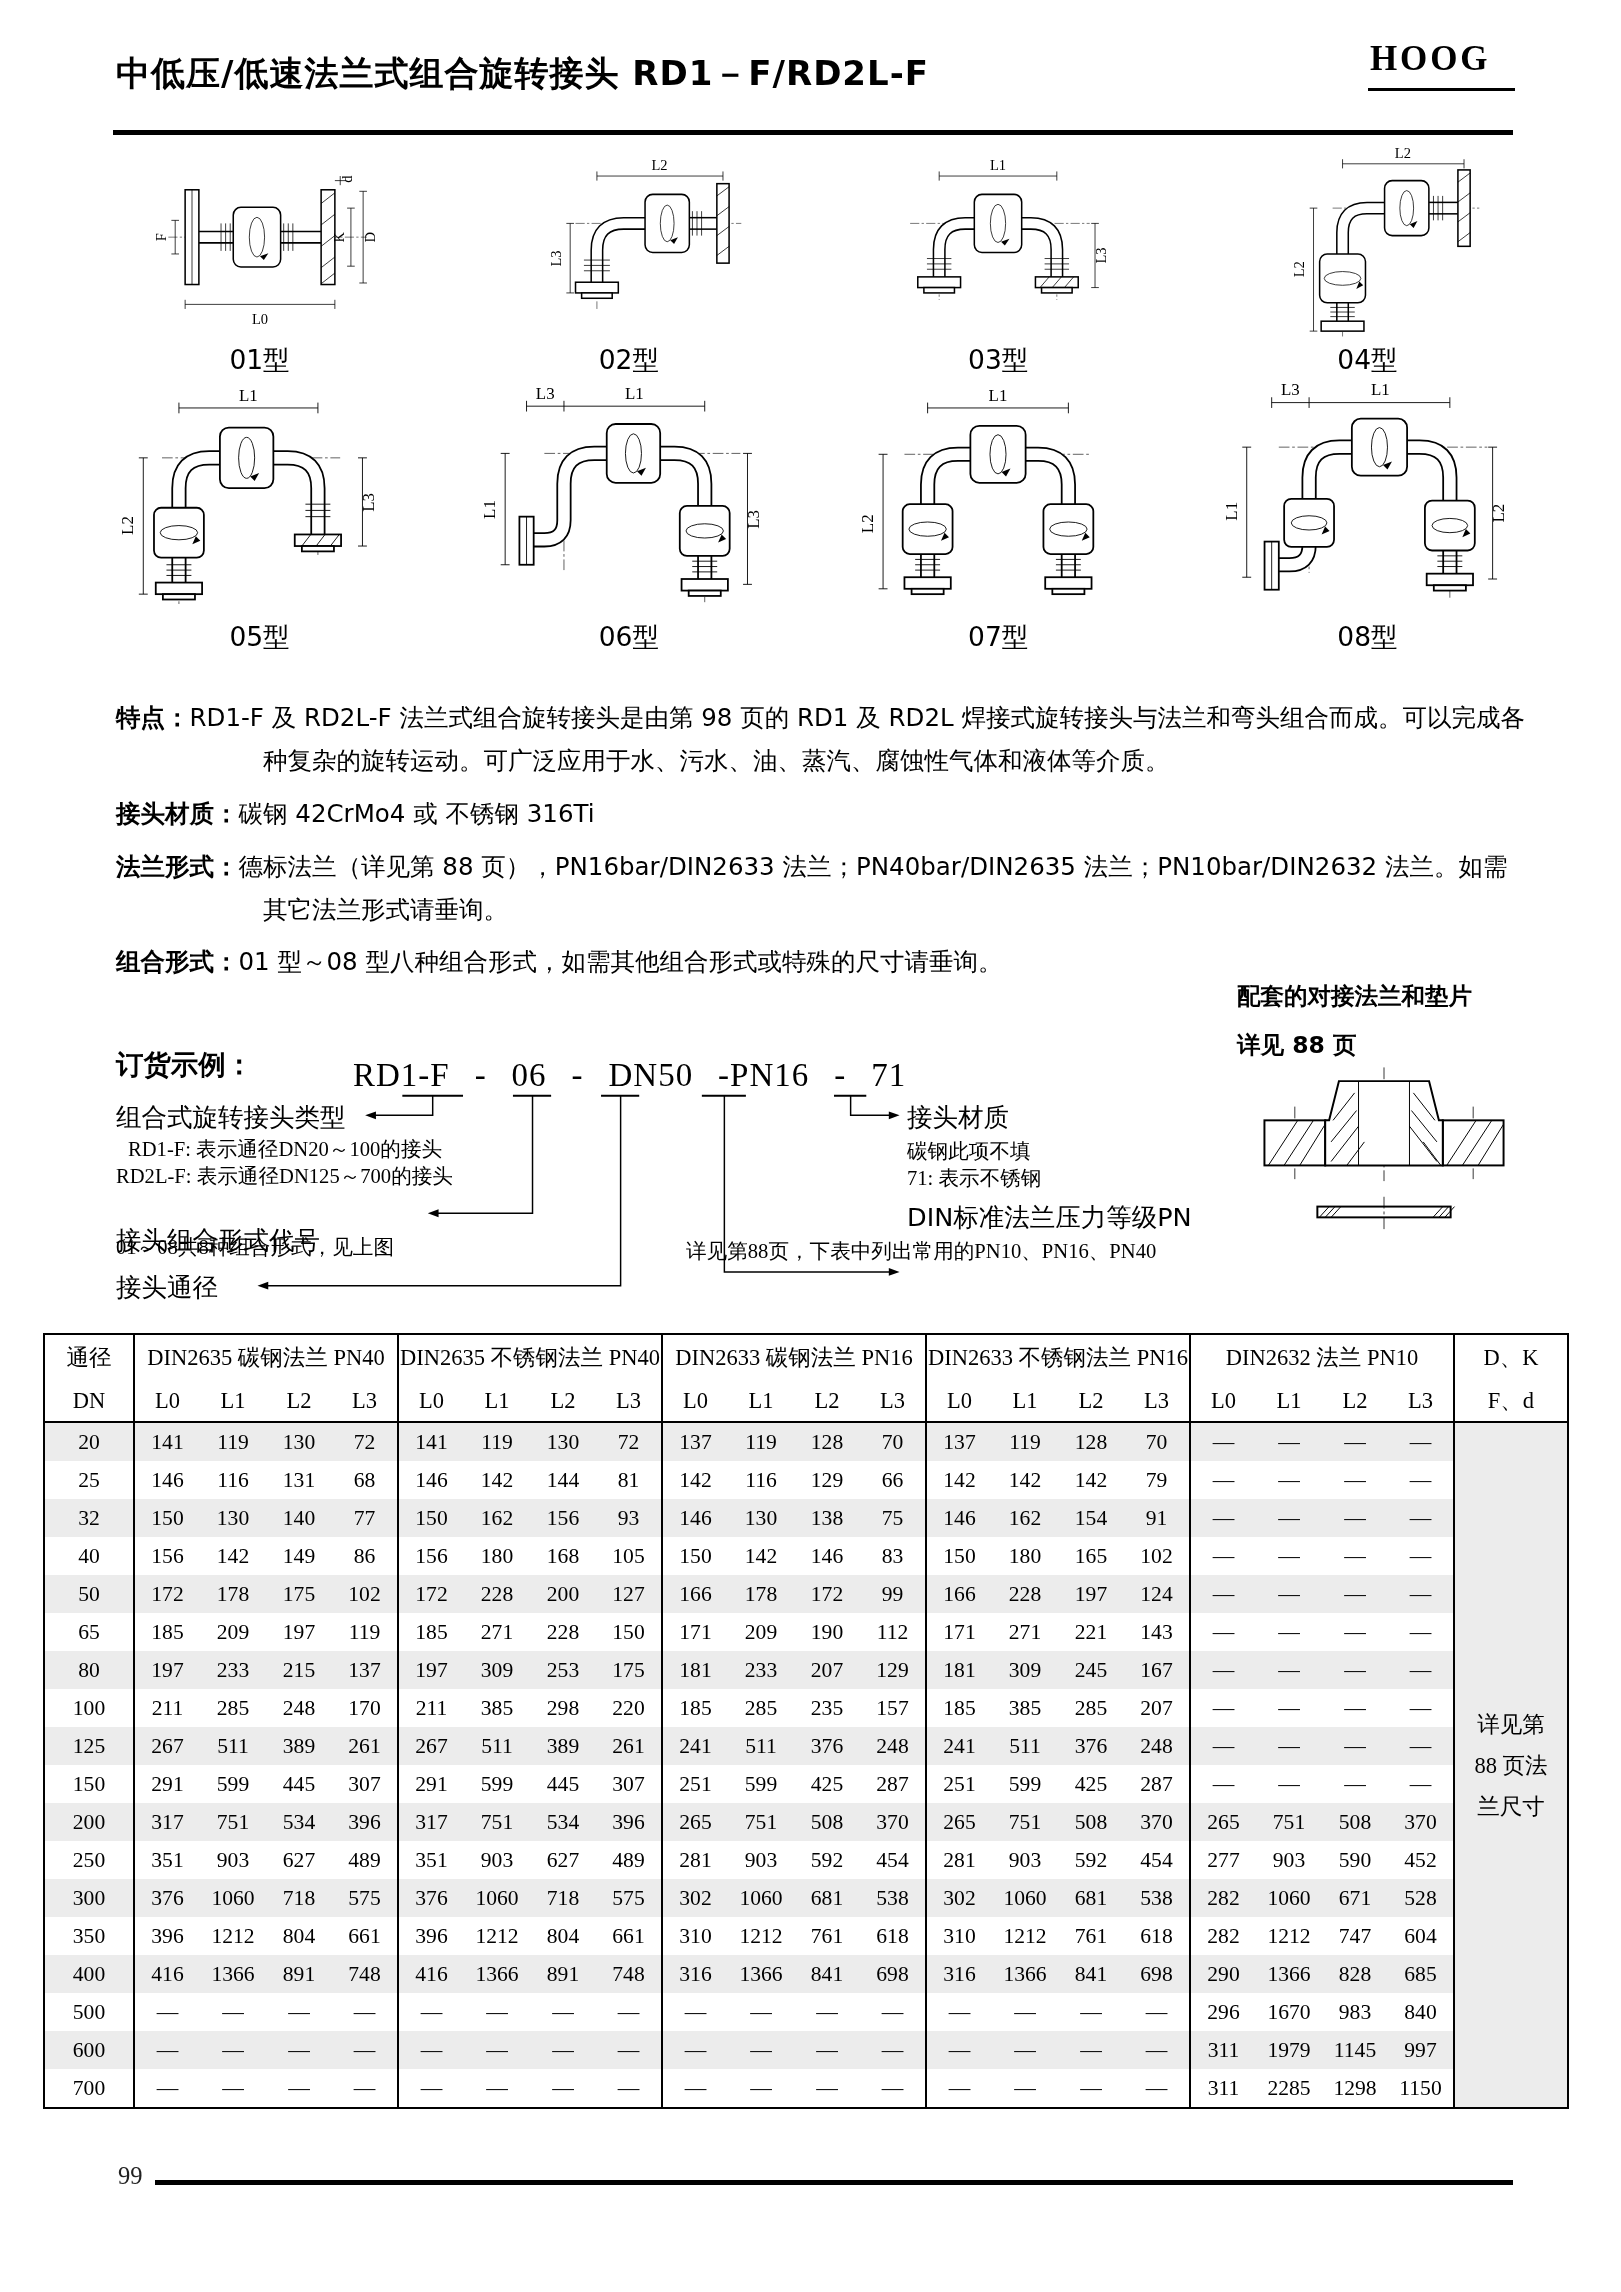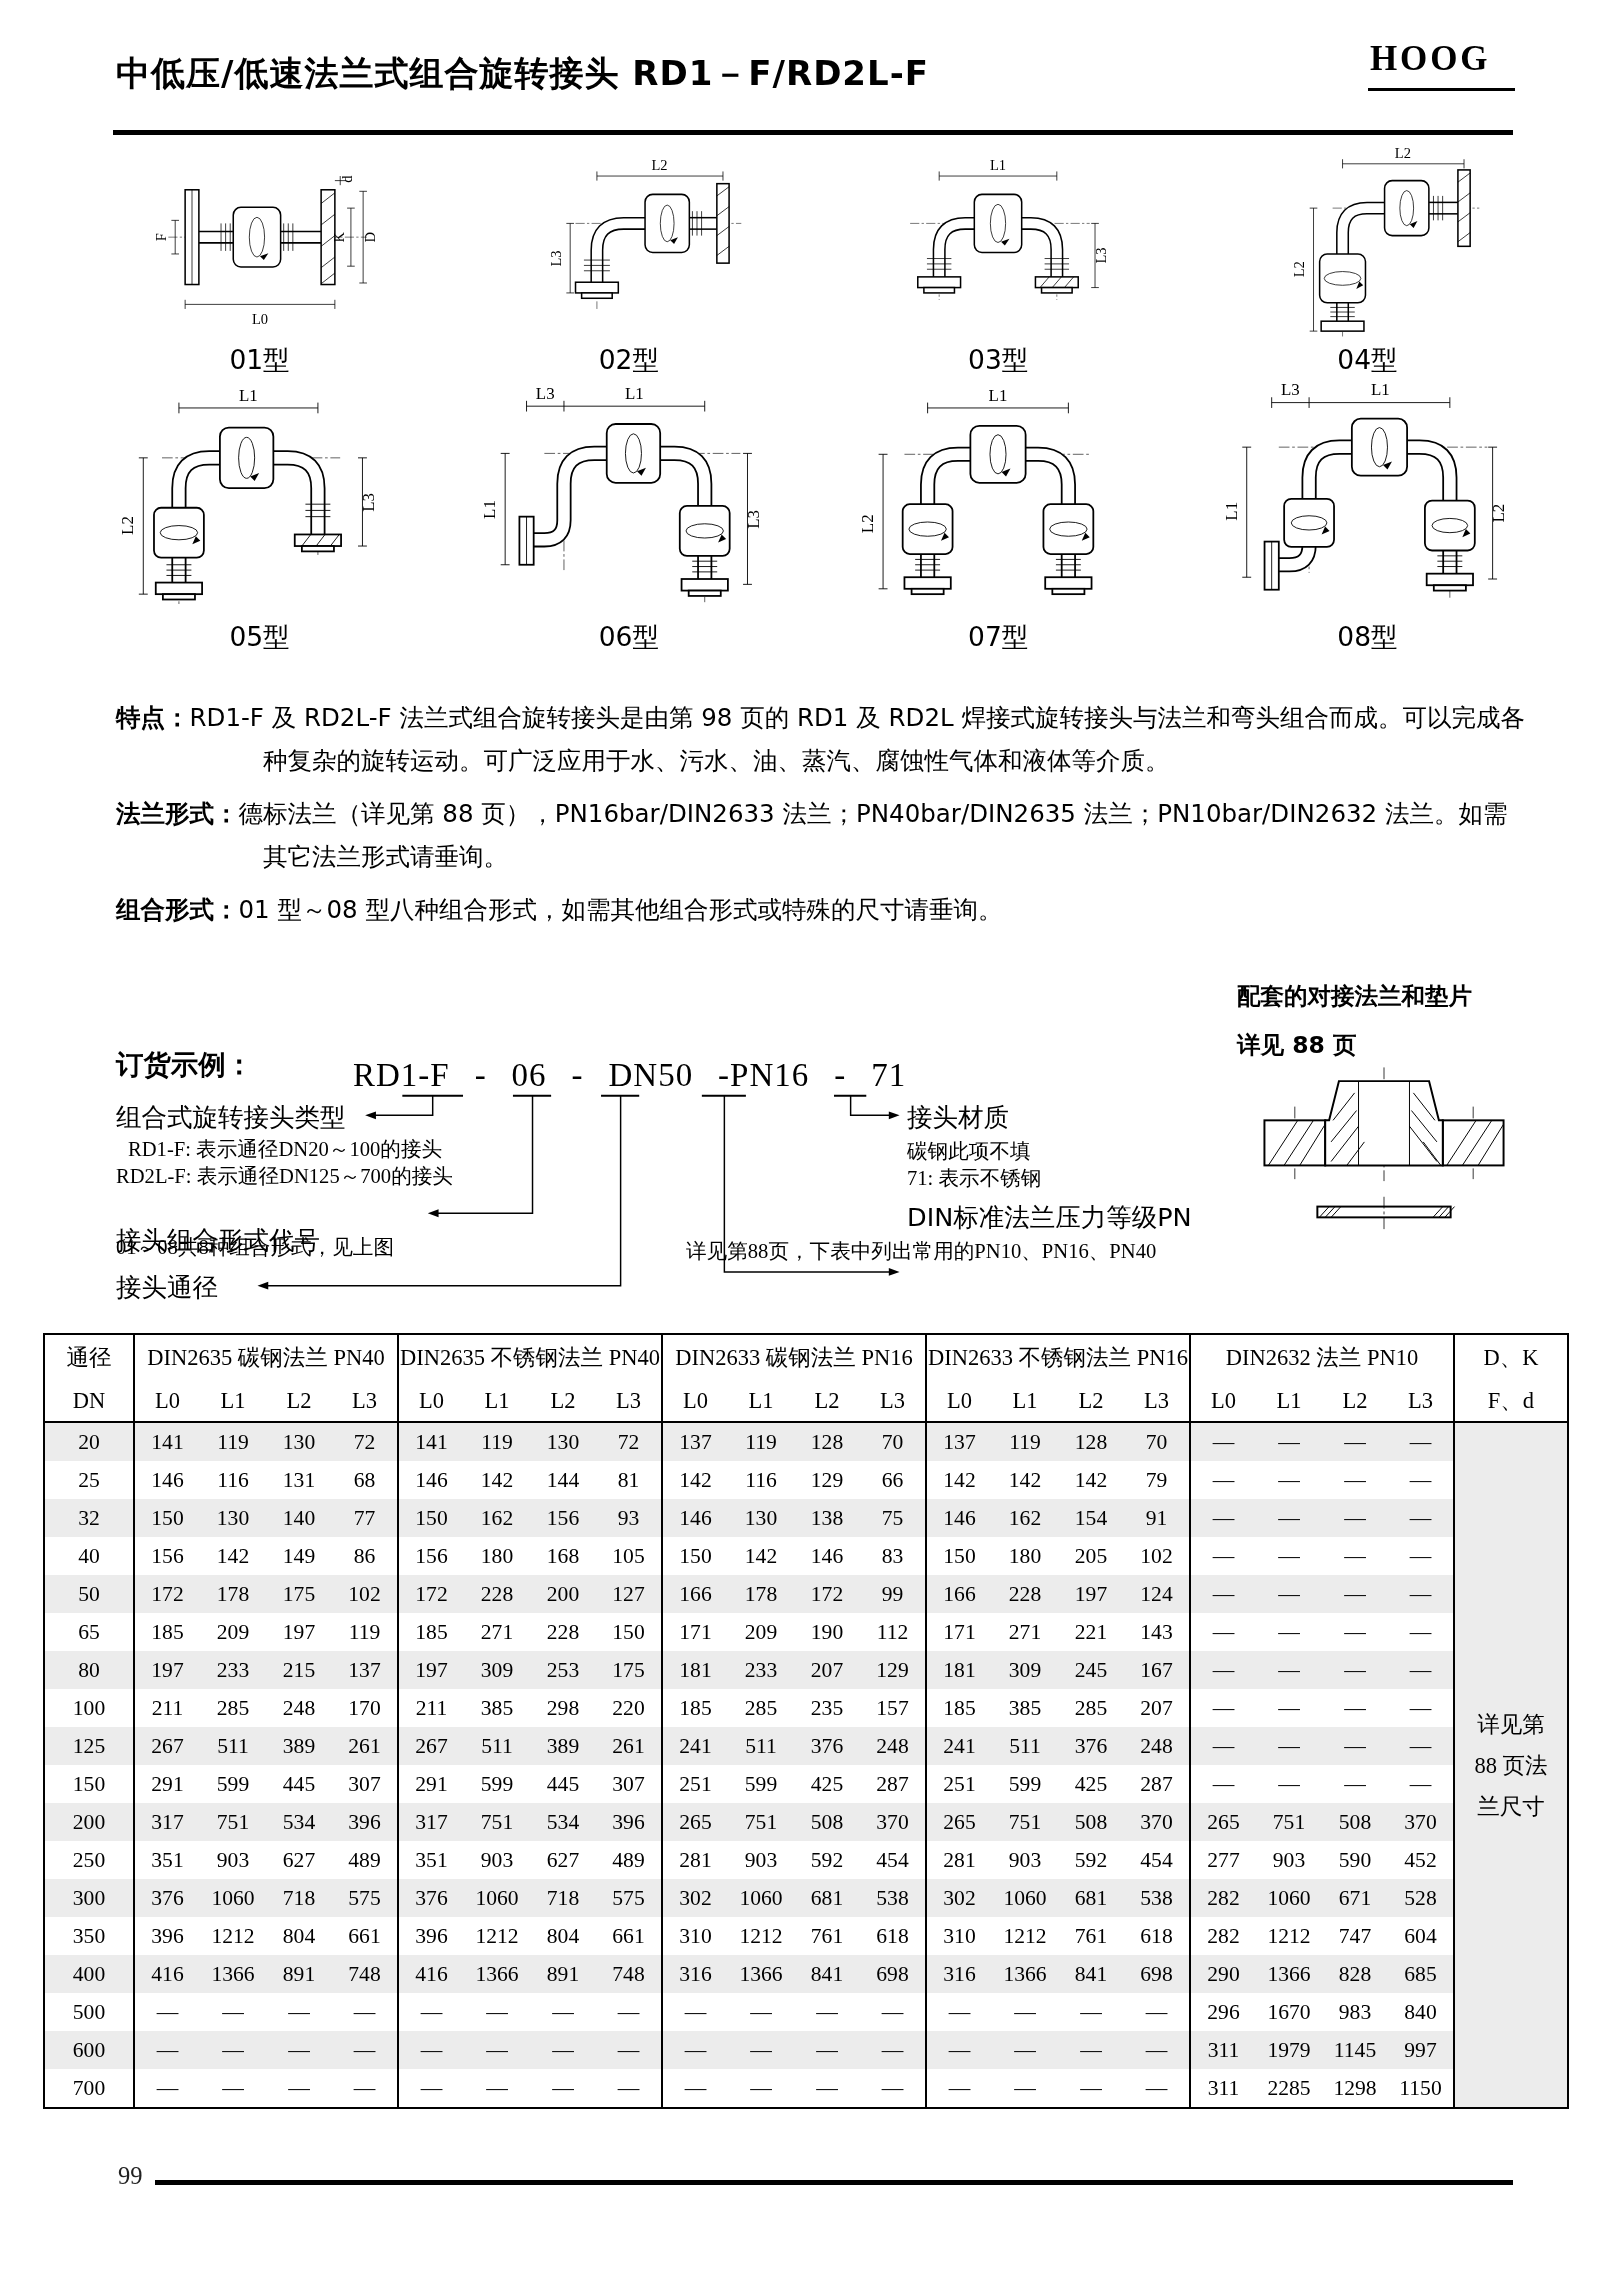--- a/index.html
+++ b/index.html
@@ -291,20 +291,21 @@
         <text class="dt" transform="rotate(-90 19 136)" x="19" y="136" text-anchor="middle">L1</text>
         <path class="dm" d="M306,64 V212 M301,64 H311 M301,212 H311"></path>
         <text class="dt" transform="rotate(-90 319 138)" x="319" y="138" text-anchor="middle">L2</text>
       </svg>
       <div class="cap">08型</div>
     </div>
   </div>
 
   <div id="specs">
     <p><b>特点：</b><span>RD1-F 及 RD2L-F 法兰式组合旋转接头是由第 98 页的 RD1 及 RD2L 焊接式旋转接头与法兰和弯头组合而成。可以完成各种复杂的旋转运动。可广泛应用于水、污水、油、蒸汽、腐蚀性气体和液体等介质。</span></p>
+    <p><b>接头材质：</b><span>碳钢 42CrMo4 或 不锈钢 316Ti</span></p>
     <p><b>法兰形式：</b><span>德标法兰（详见第 88 页），PN16bar/DIN2633 法兰；PN40bar/DIN2635 法兰；PN10bar/DIN2632 法兰。如需其它法兰形式请垂询。</span></p>
     <p><b>组合形式：</b><span>01 型～08 型八种组合形式，如需其他组合形式或特殊的尺寸请垂询。</span></p>
   </div>
 
   <div class="mating" style="top:980px;">配套的对接法兰和垫片</div>
   <div class="mating" style="top:1029px;">详见 88 页</div>
 
   <div class="order-label">订货示例：</div>
   <div class="order-code">RD1-F - 06 - DN50 -PN16 - 71</div>
 
@@ -491,21 +492,21 @@
           <td class="gstart">156</td>
           <td>180</td>
           <td>168</td>
           <td>105</td>
           <td class="gstart">150</td>
           <td>142</td>
           <td>146</td>
           <td>83</td>
           <td class="gstart">150</td>
           <td>180</td>
-          <td>205</td>
+          <td>165</td>
           <td>102</td>
           <td class="gstart">—</td>
           <td>—</td>
           <td>—</td>
           <td>—</td>
         </tr>
         <tr class="stripe">
           <td>50</td>
           <td class="gstart">172</td>
           <td>178</td>

